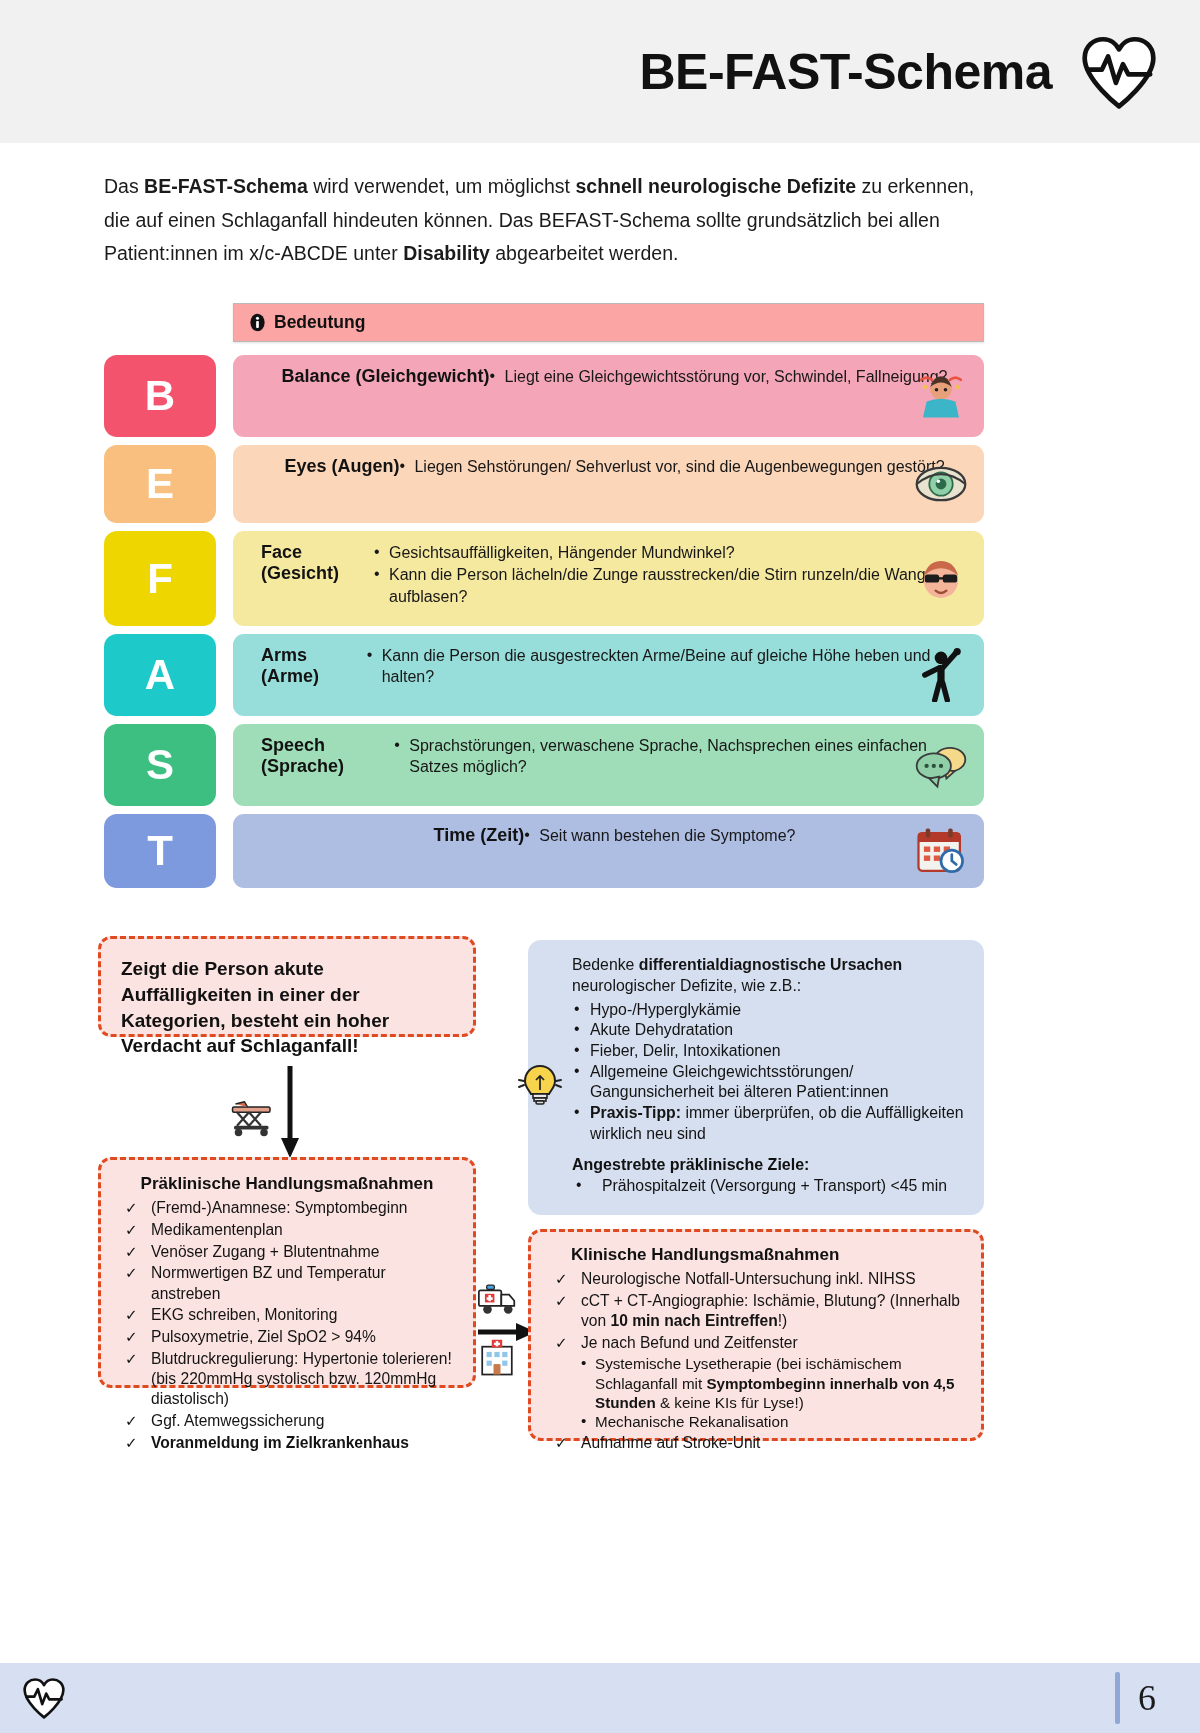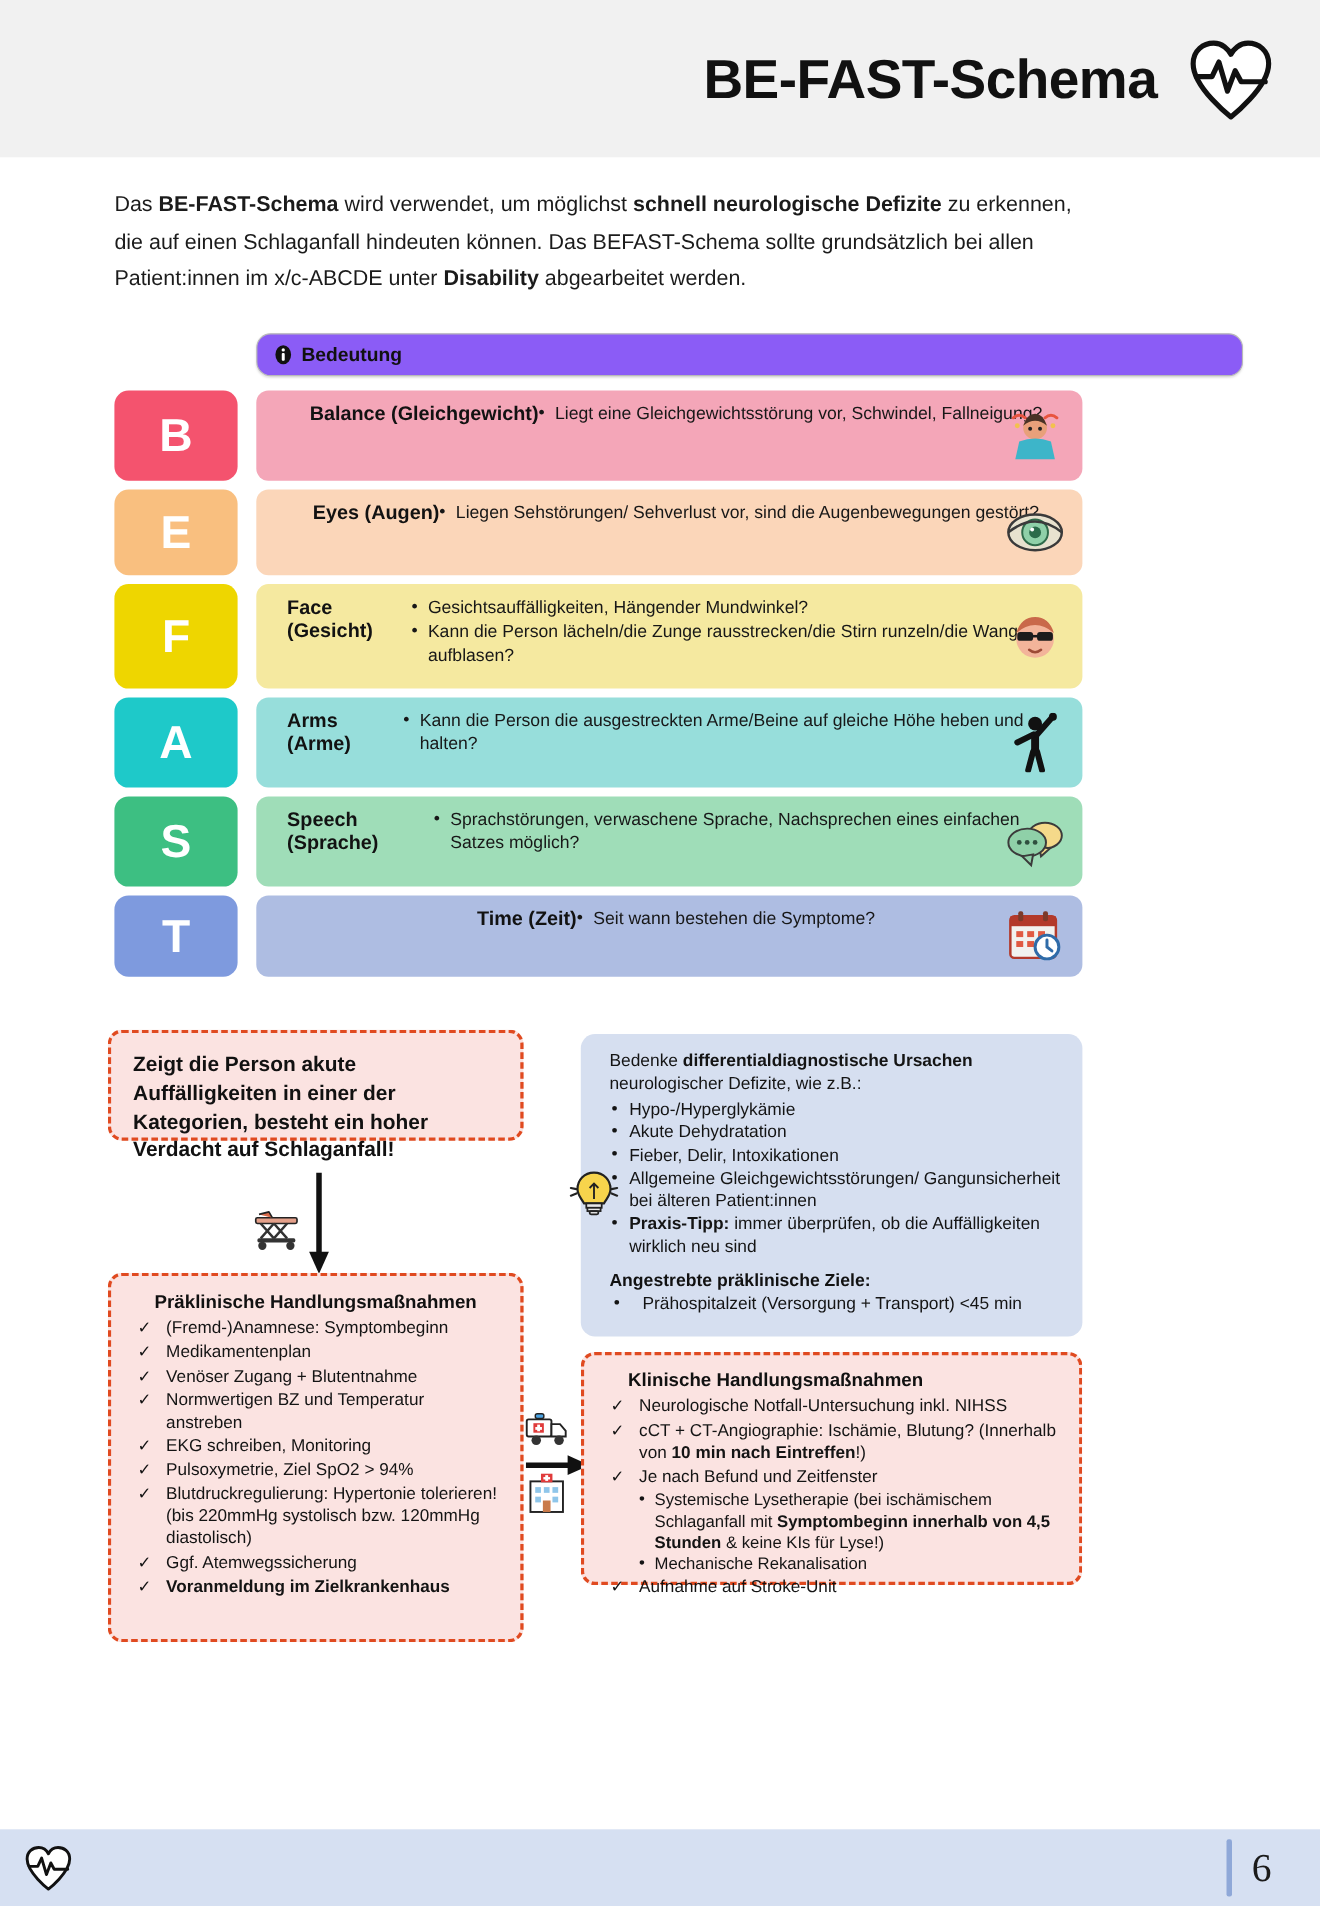--- a/index.html
+++ b/index.html
@@ -20,22 +20,22 @@
   }
   .heart-logo{width:78px;height:78px;flex:0 0 auto;}
   
   .intro{
     position:absolute;left:104px;top:170px;width:880px;
     font-size:19.5px;line-height:1.72;color:#1b1b1b;
   }
   .intro b{font-weight:bold;}
   
   .legend{
-    position:absolute;left:233px;top:303px;width:897px;height:39px;
-    background:#8b5cf6;border:1.6px solid #b9b9b9;border-radius:13px;
+    position:absolute;left:233px;top:303px;width:751px;height:39px;
+    background:#fca5a5;border:1.6px solid #b9b9b9;border-radius:0;
     display:flex;align-items:center;padding-left:14px;box-sizing:border-box;
     box-shadow:0 1px 2px rgba(0,0,0,.12);
   }
   .legend-label{font-size:17.5px;font-weight:bold;color:#111;margin-left:7px;}
   .info-icon{width:19px;height:19px;flex:0 0 auto;}
   
   .befast{position:absolute;left:104px;top:355px;width:880px;}
   .row{display:flex;align-items:stretch;margin-bottom:8px;position:relative;}
   .letter-box{
     width:112px;flex:0 0 112px;border-radius:13px;
@@ -63,21 +63,21 @@
   
   .h-b{height:82px;} .h-e{height:78px;} .h-f{height:95px;}
   .h-a{height:82px;} .h-s{height:82px;} .h-t{height:74px;}
   
   .dashed{
     position:absolute;background:#fbe3e1;border:3px dashed #e04a20;
     border-radius:13px;box-sizing:border-box;
   }
   .box-alert{left:98px;top:936px;width:378px;height:101px;padding:17px 20px;}
   .box-alert .t{font-size:19px;font-weight:bold;line-height:1.36;color:#111;}
-  .box-prae{left:98px;top:1157px;width:378px;height:336px;padding:14px 18px 10px 18px;}
+  .box-prae{left:98px;top:1157px;width:378px;height:231px;padding:14px 18px 10px 18px;}
   .box-klin{left:528px;top:1229px;width:456px;height:212px;padding:13px 16px 10px 18px;}
   .box-h{font-size:17px;font-weight:bold;text-align:center;color:#111;margin-bottom:4px;}
   .box-h.left{text-align:left;padding-left:22px;}
   .chk-list{margin:0;padding:0;list-style:none;}
   .chk-list>li{
     font-size:15.6px;line-height:1.30;color:#141414;
     padding-left:32px;position:relative;margin-bottom:1.5px;
   }
   .chk-list>li:before{
     content:"\2713";position:absolute;left:6px;top:0;font-size:15px;color:#111;
@@ -86,21 +86,21 @@
   .sub-list{margin:1px 0 1px 0;padding:0;list-style:none;}
   .sub-list li{
     font-size:15.2px;line-height:1.28;color:#141414;
     padding-left:14px;position:relative;
   }
   .sub-list li:before{content:"\2022";position:absolute;left:0;top:-1px;}
   
   .tipbox{
     position:absolute;left:528px;top:940px;width:456px;height:275px;
     background:#d6dff0;border-radius:13px;box-sizing:border-box;
-    padding:15px 16px 12px 26px;
+    padding:15px 16px 12px 44px;
   }
   .tip-lead{font-size:15.8px;line-height:1.32;color:#141414;margin-bottom:3px;}
   .tip-lead b{font-weight:bold;}
   .tip-list{margin:0;padding:0;list-style:none;}
   .tip-list li{
     font-size:15.8px;line-height:1.31;color:#141414;
     padding-left:18px;position:relative;
   }
   .tip-list li:before{content:"\2022";position:absolute;left:2px;top:-1px;}
   .tip-goal-h{font-size:16px;font-weight:bold;color:#111;margin-top:11px;margin-bottom:1px;}

